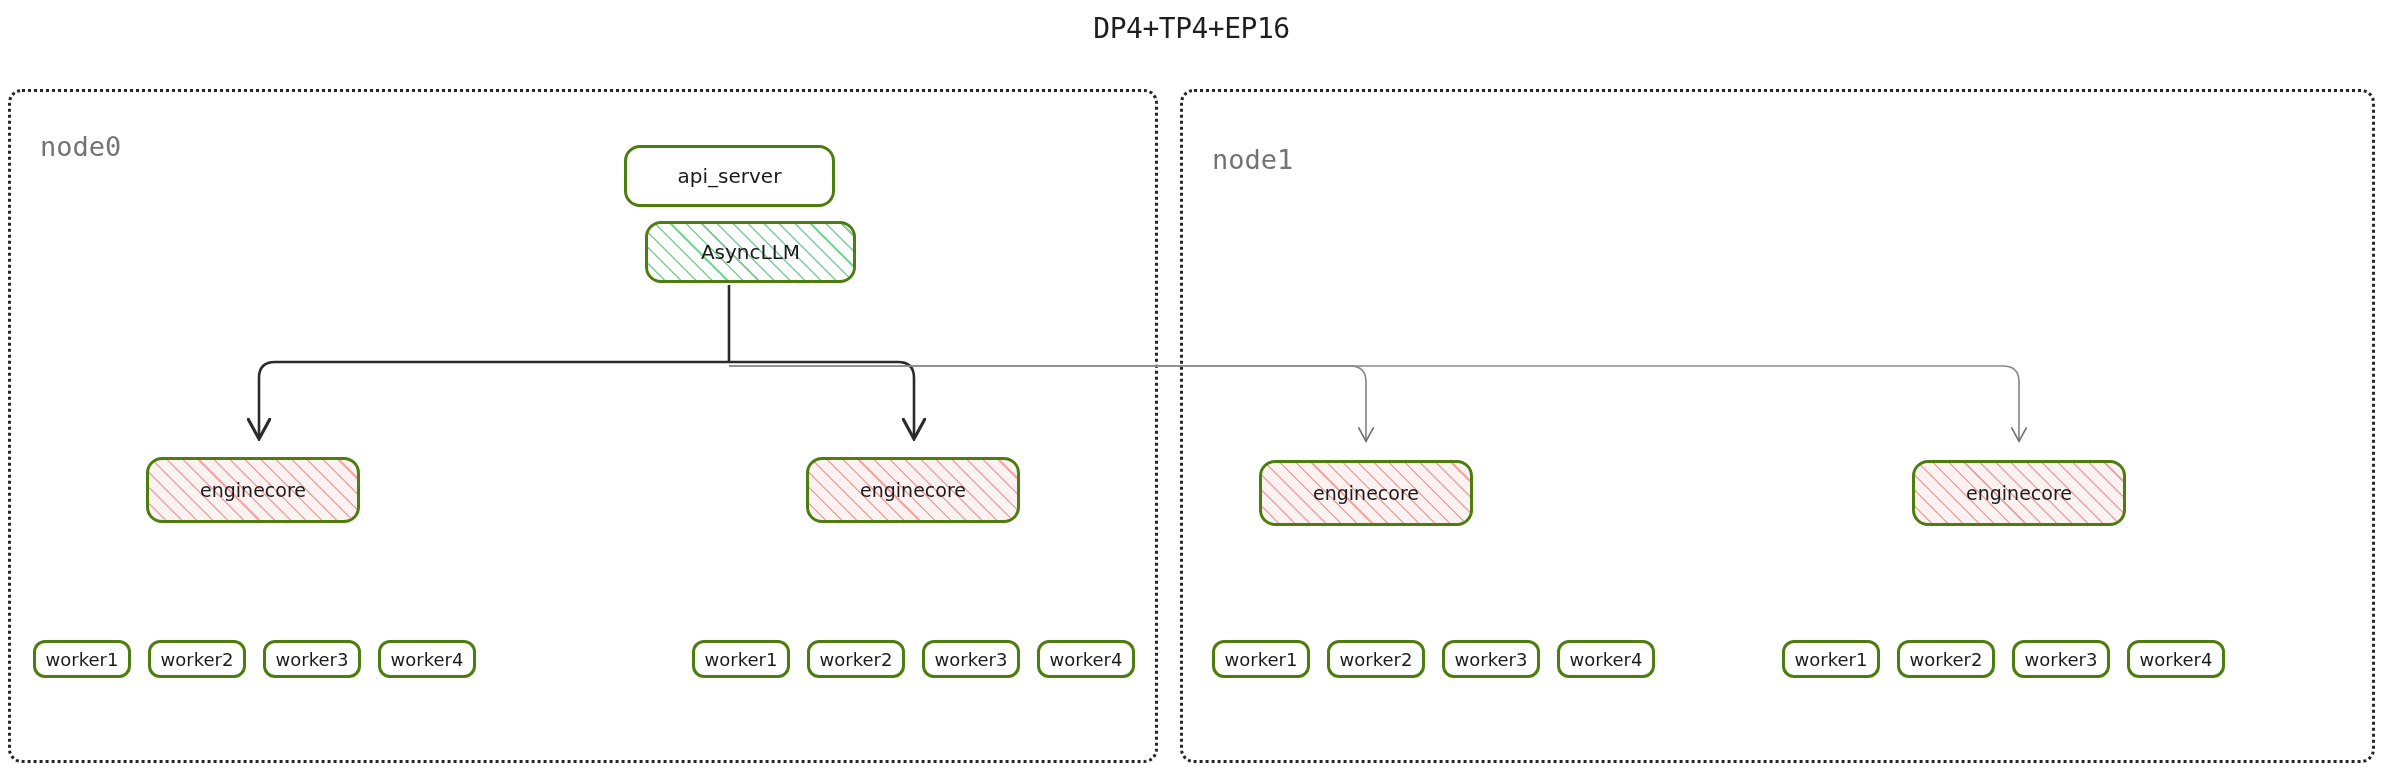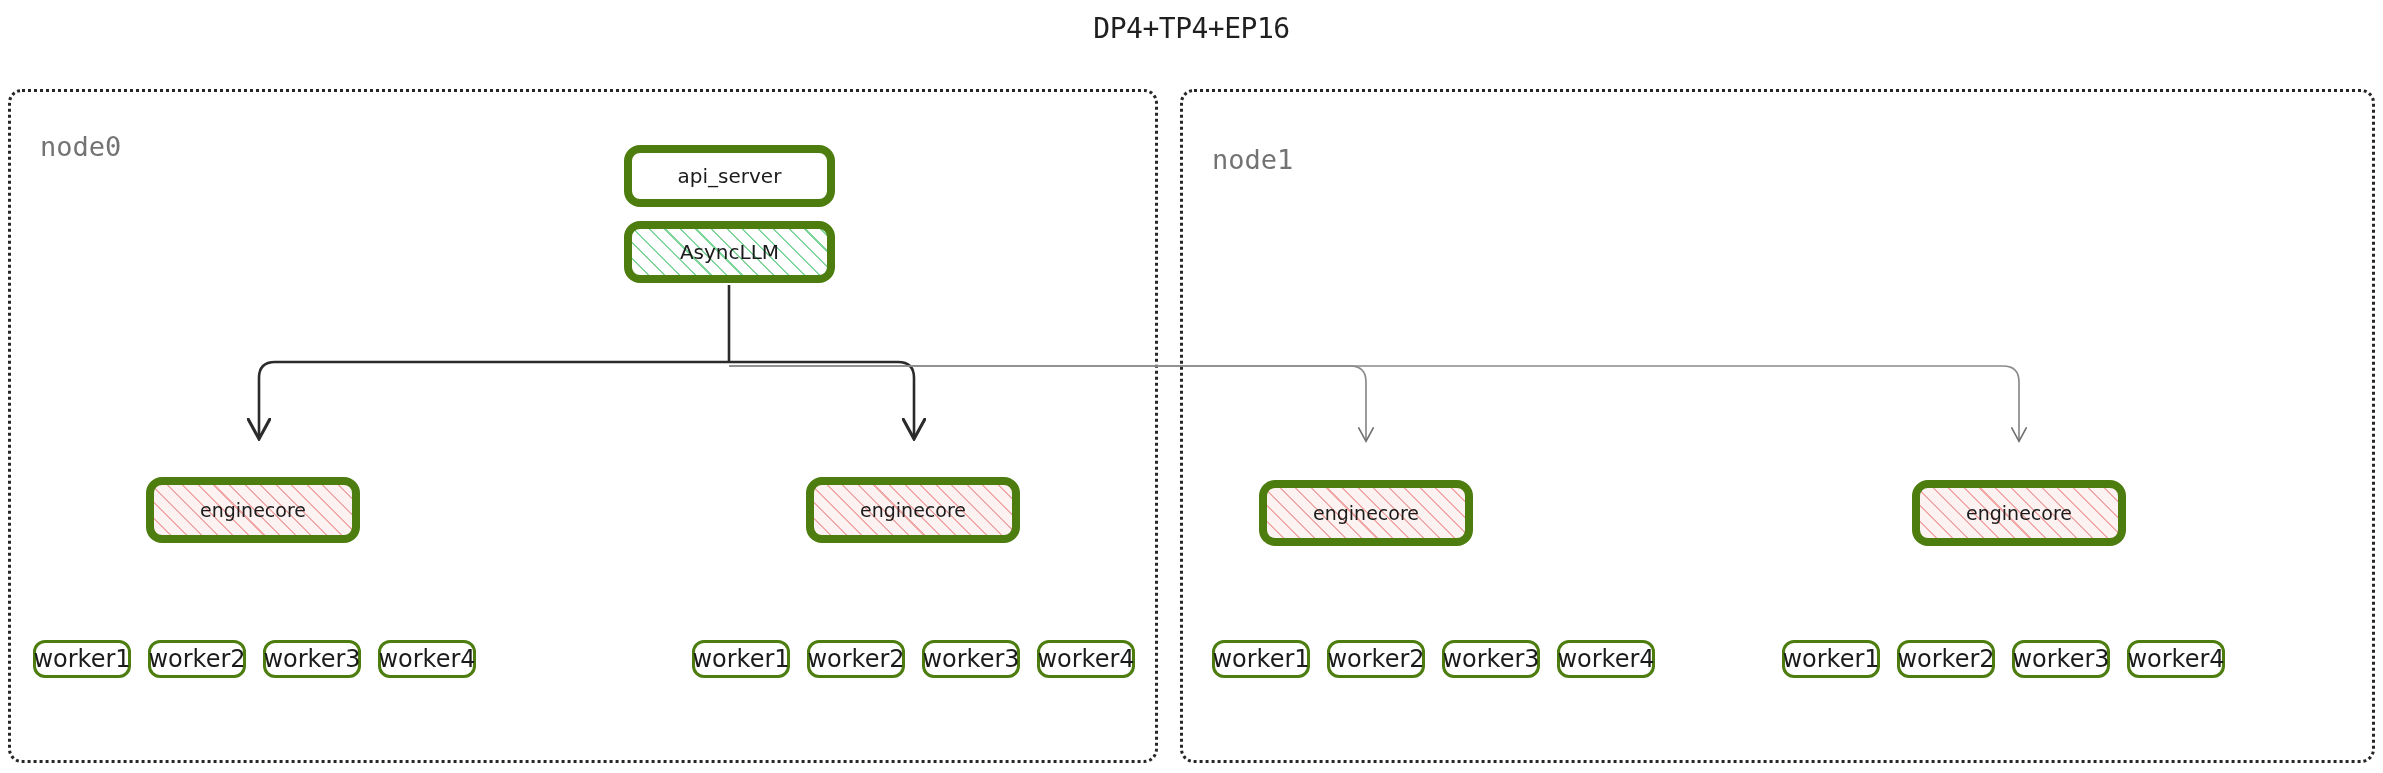--- a/index.html
+++ b/index.html
@@ -43,21 +43,21 @@
     position: absolute;
     font-family: "DejaVu Sans Mono", monospace;
     font-size: 27px;
     color: #737373;
   }
 
   
   .box {
     position: absolute;
     box-sizing: border-box;
-    border: 8px solid #4d7c0f;
+    border: 3px solid #4d7c0f;
     display: flex;
     align-items: center;
     justify-content: center;
     color: #1b1b1b;
     background: #ffffff;
     font-family: "DejaVu Sans", sans-serif;
   }
 
   
   .box-api {
@@ -85,27 +85,26 @@
     border-radius: 16px;
     font-size: 19px;
     z-index: 3;
     background-color: #fdf2f2;
     background-image: repeating-linear-gradient(
         45deg,
         #f0a9a6 0px,
         #f0a9a6 1.5px,
         rgba(255,255,255,0) 1.5px,
         rgba(255,255,255,0) 11px);
-    margin-top: 20px;
   }
 
   
   .box-worker {
     border-radius: 12px;
-    font-size: 24px;
+    font-size: 18px;
     height: 38px;
     border-width: 3px;
   }
 
   
   #edges {
     position: absolute;
     left: 0;
     top: 0;
     width: 2383px;
@@ -143,21 +142,21 @@
   </svg>
 
   <div class="node-box" style="left:8px; top:89px; width:1150px; height:674px;"></div>
   <div class="node-label" style="left:40px; top:131px;">node0</div>
 
   <div class="node-box" style="left:1180px; top:89px; width:1195px; height:674px;"></div>
   <div class="node-label" style="left:1212px; top:124px;margin-top:20px;">node1</div>
 
   <div class="box box-api" style="left:624px; top:145px; width:211px; height:62px;">api_server</div>
 
-  <div class="box box-async" style="left:624px; top:221px; width:211px; height:62px;">AsyncLLM</div>
+  <div class="box box-async" style="left:645px; top:221px; width:211px; height:62px;">AsyncLLM</div>
 
   <div class="box box-engine" style="left:146px; top:457px; width:214px; height:66px;">enginecore</div>
 
   <div class="box box-engine" style="left:806px; top:457px; width:214px; height:66px;">enginecore</div>
 
   <div class="box box-engine" style="left:1259px; top:460px; width:214px; height:66px;">enginecore</div>
 
   <div class="box box-engine" style="left:1912px; top:460px; width:214px; height:66px;">enginecore</div>
 
   <div class="box box-worker" style="left:33px; top:640px; width:98px;">worker1</div>

